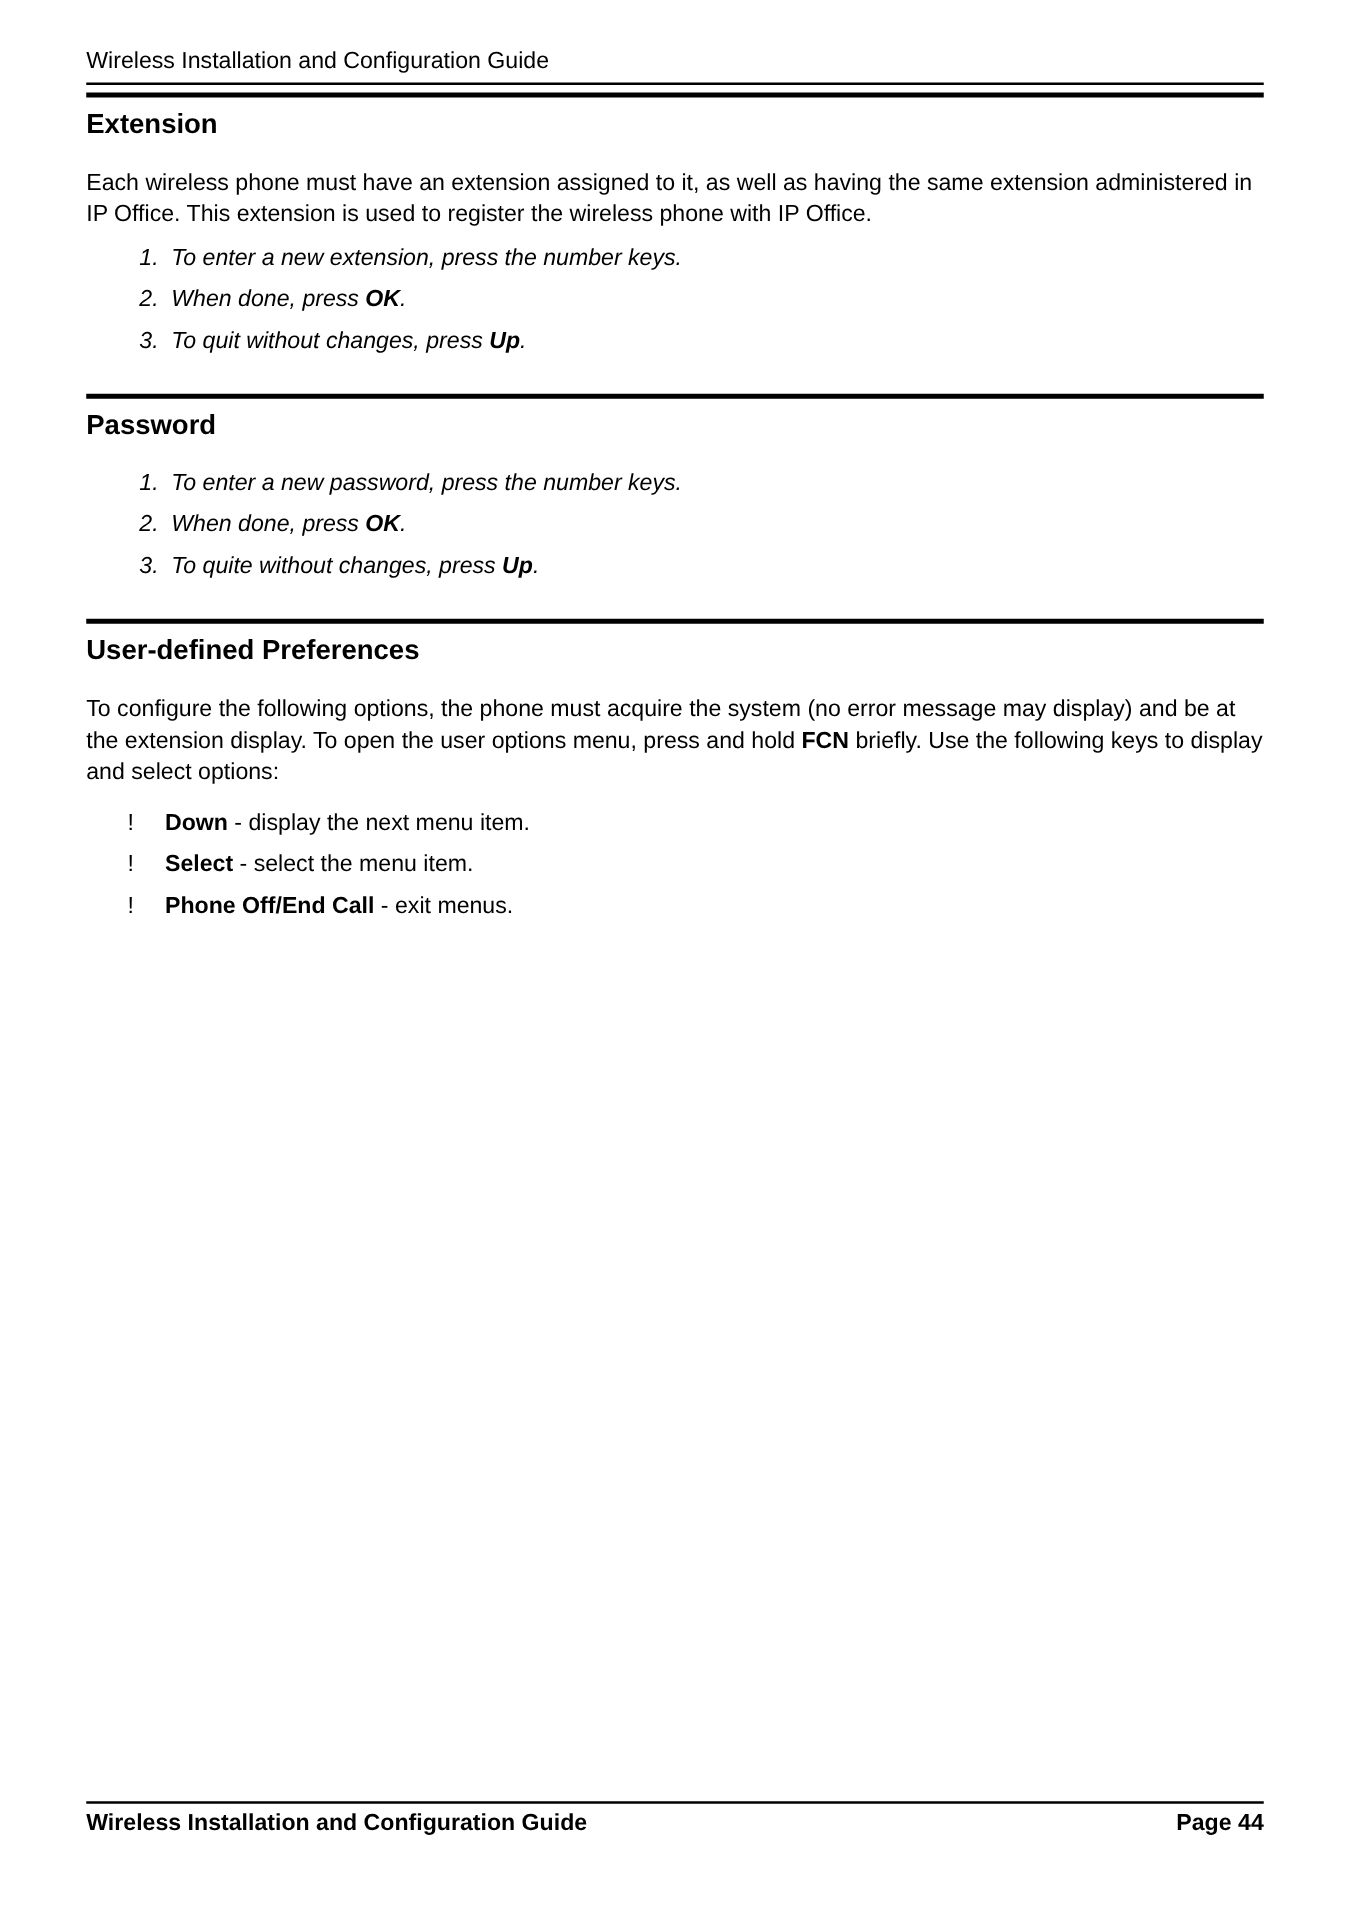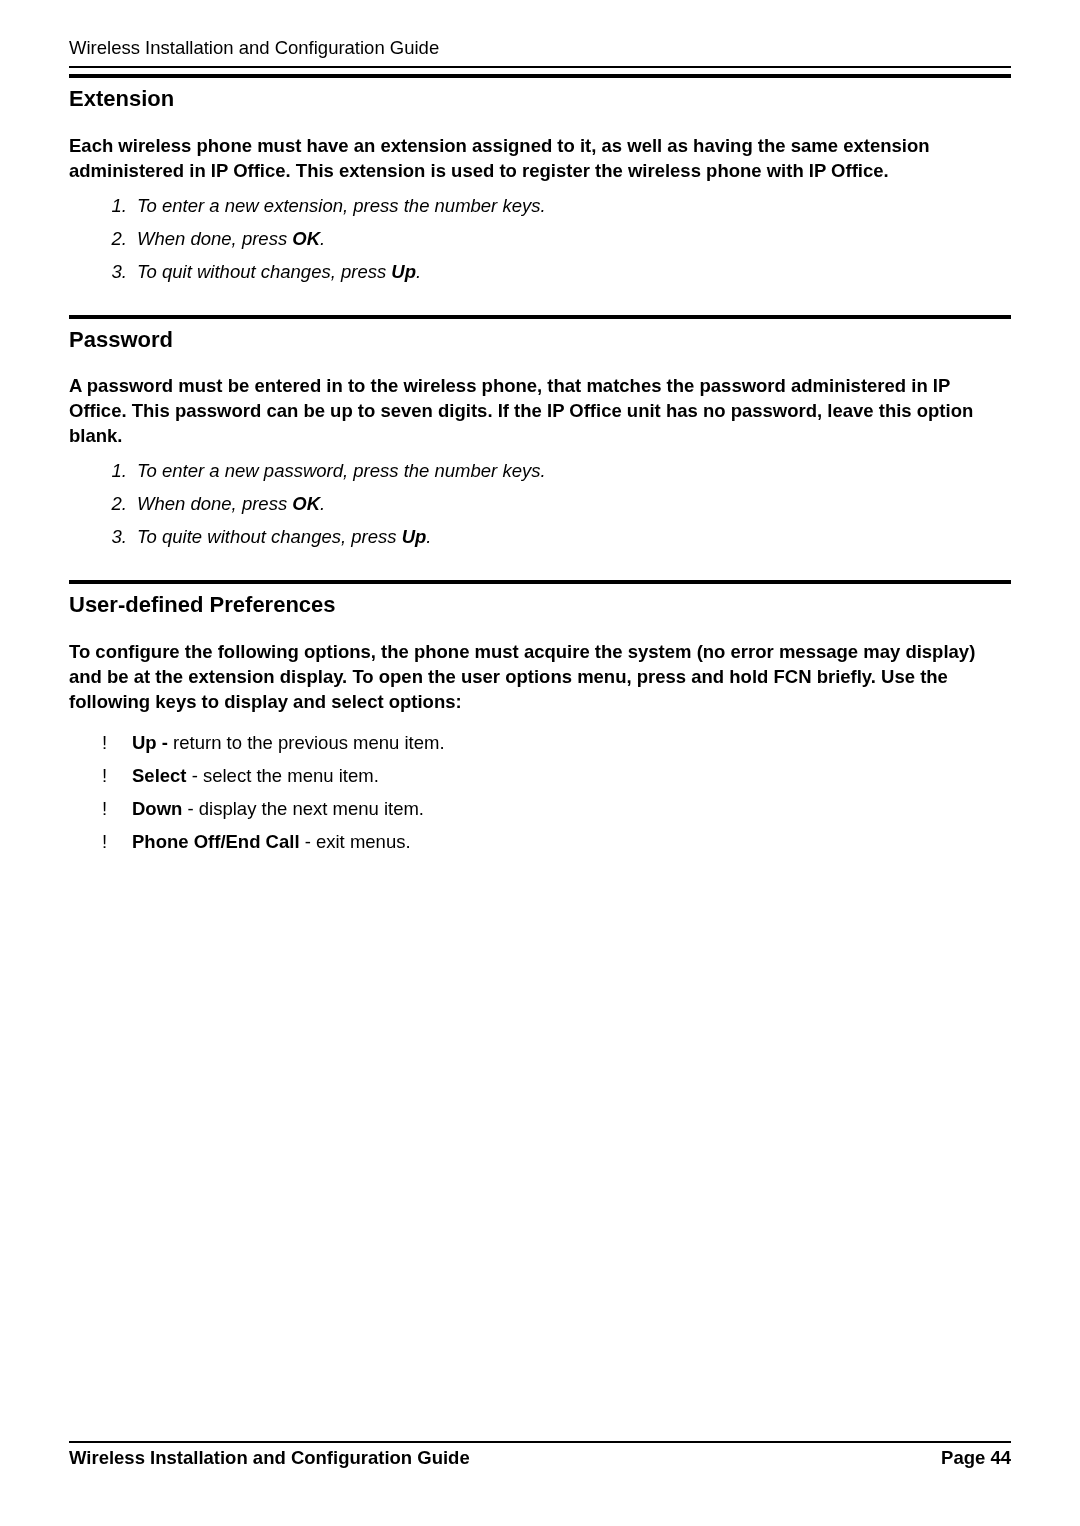--- a/index.html
+++ b/index.html
@@ -33,21 +33,20 @@
       margin-bottom: 6px;
       margin-top: 0;
     }
     h1 {
       font-size: 22px;
       font-weight: bold;
       margin-bottom: 20px;
     }
     p {
       margin-bottom: 10px;
-      font-weight: bold;
     }
     .section-body {
       margin-bottom: 30px;
     }
     ol {
       list-style: decimal;
       padding-left: 63px;
     }
     ol li {
       padding-left: 5px;
@@ -105,36 +104,34 @@
   <ol>
     <li>To enter a new extension, press the number keys.</li>
     <li><span>When done, press </span><strong>OK</strong><span>.</span></li>
     <li><span>To quit without changes, press </span><strong>Up</strong><span>.</span></li>
   </ol>
 </div>
 
 <hr class="section-rule">
 <h1>Password</h1>
 <div class="section-body">
-  <p>A password must be entered in to the wireless phone, that matches the password administered in IP Office. This password can be up to seven digits. If the IP Office unit has no password, leave this option blank.</p>
   <ol>
     <li>To enter a new password, press the number keys.</li>
     <li><span>When done, press </span><strong>OK</strong><span>.</span></li>
     <li><span>To quite without changes, press </span><strong>Up</strong><span>.</span></li>
   </ol>
 </div>
 
 <hr class="section-rule">
 <h1>User-defined Preferences</h1>
 <div class="section-body">
   <p><span>To configure the following options, the phone must acquire the system (no error message may display) and be at the extension display. To open the user options menu, press and hold </span><strong>FCN</strong><span> briefly. Use the following keys to display and select options:</span></p>
   <ul class="exclaim">
-    <li><strong>Up -</strong><span> return to the previous menu item.</span></li>
+    <li><strong>Down</strong><span> - display the next menu item.</span></li>
     <li><strong>Select</strong><span> - select the menu item.</span></li>
-    <li><strong>Down</strong><span> - display the next menu item.</span></li>
     <li><strong>Phone Off/End Call</strong><span> - exit menus.</span></li>
   </ul>
 </div>
 
 <div class="footer">
   <hr class="footer-line">
   <div class="footer-row mb-gap">
     <span>Wireless Installation and Configuration Guide</span>
     <span>Page 44</span>
   </div>

